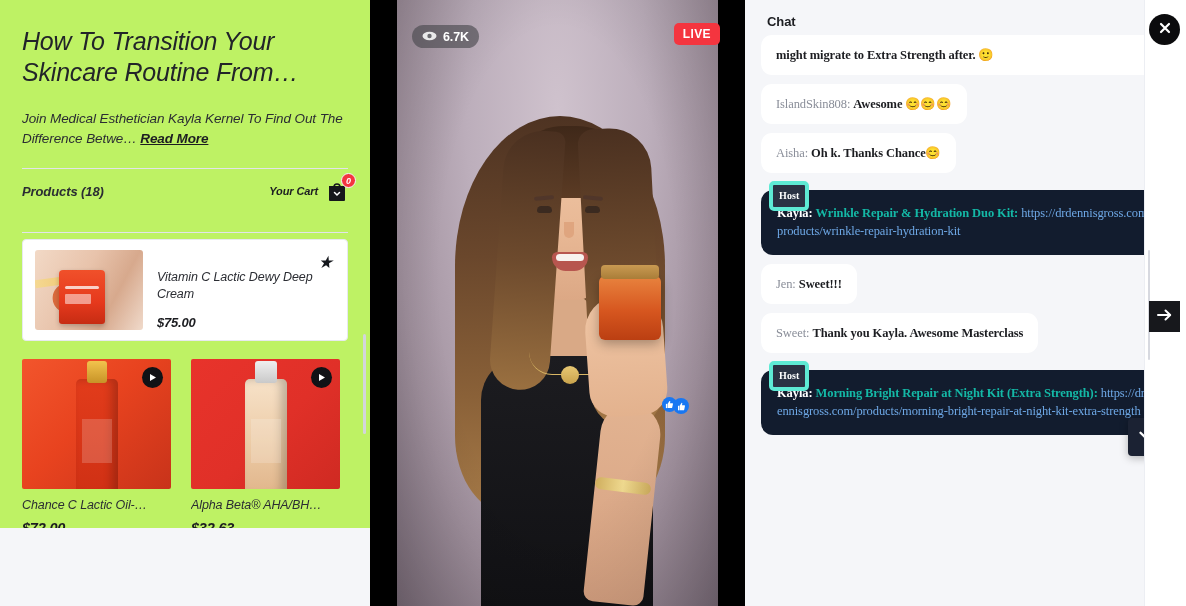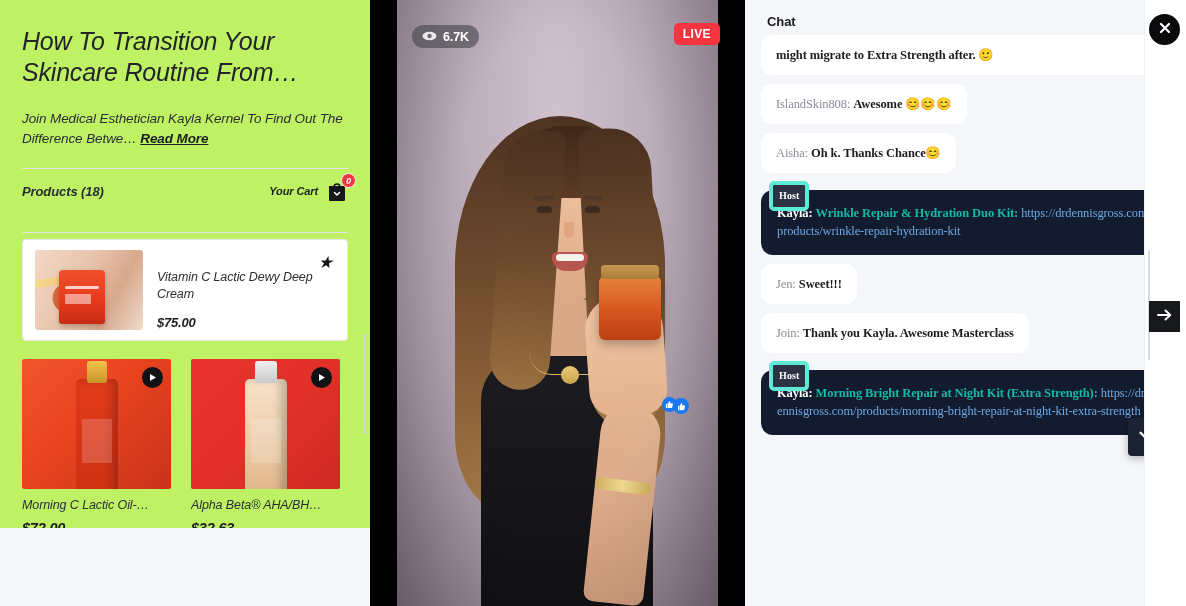--- a/index.html
+++ b/index.html
@@ -421,21 +421,21 @@
               <div class="bottle">
                   <div class="cap"></div>
                   <div class="lbl"></div>
                 </div>
               <div class="play-badge">
                 <svg width="9" height="9" viewBox="0 0 9 9">
                     <polygon points="2,1 8,4.5 2,8" fill="#fff"></polygon>
                   </svg>
               </div>
             </div>
-            <div class="gname">Morning C Lactic Oil-…</div>
+            <div class="gname">Chance C Lactic Oil-…</div>
             <div class="gprice">$72.00</div>
           </div>
 
           <div class="gcard">
             <div class="gthumb b">
               <div class="bottle light">
                   <div class="cap"></div>
                   <div class="lbl"></div>
                 </div>
               <div class="play-badge">
@@ -567,21 +567,21 @@
         <span class="txt">Wrinkle Repair &amp; Hydration Duo Kit:</span>
         <span class="link">https://drdennisgross.com/products/wrinkle-repair-hydration-kit</span>
       </div>
 
       <div class="msg fit">
         <span class="who">Jen:</span>
         <span class="txt">Sweet!!!</span>
       </div>
 
       <div class="msg fit">
-        <span class="who">Join:</span>
+        <span class="who">Sweet:</span>
         <span class="txt">Thank you Kayla. Awesome Masterclass</span>
       </div>
 
       <div class="msg host">
         <span class="host-badge">Host</span>
         <span class="who">Kayla:</span>
         <span class="txt">Morning Bright Repair at Night Kit (Extra Strength):</span>
         <span class="link">https://drdennisgross.com/products/morning-bright-repair-at-night-kit-extra-strength</span>
       </div>
 

